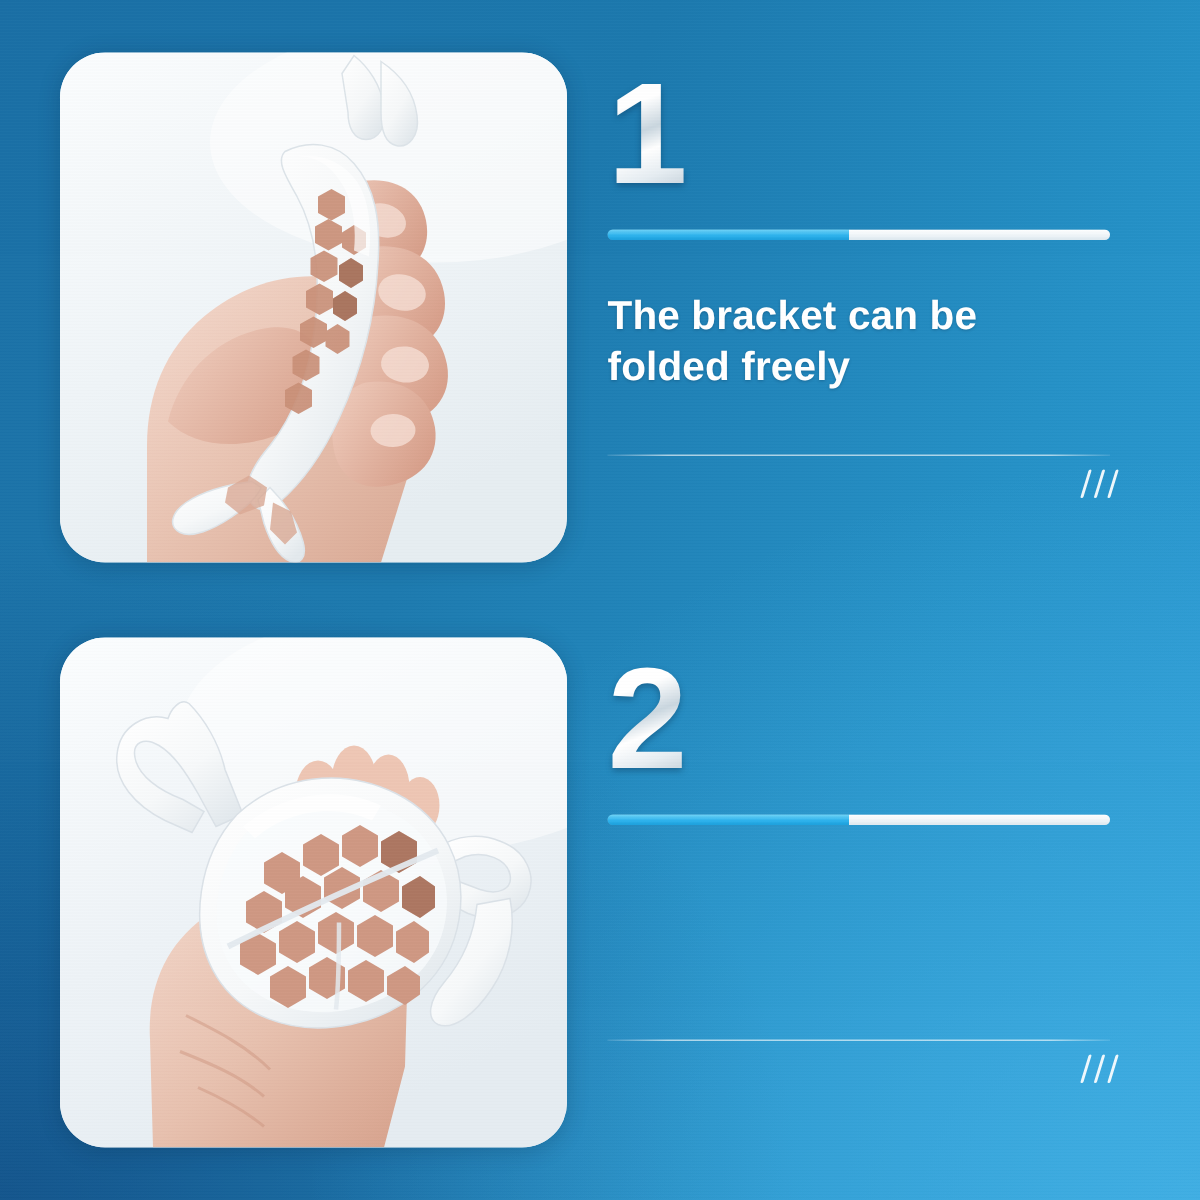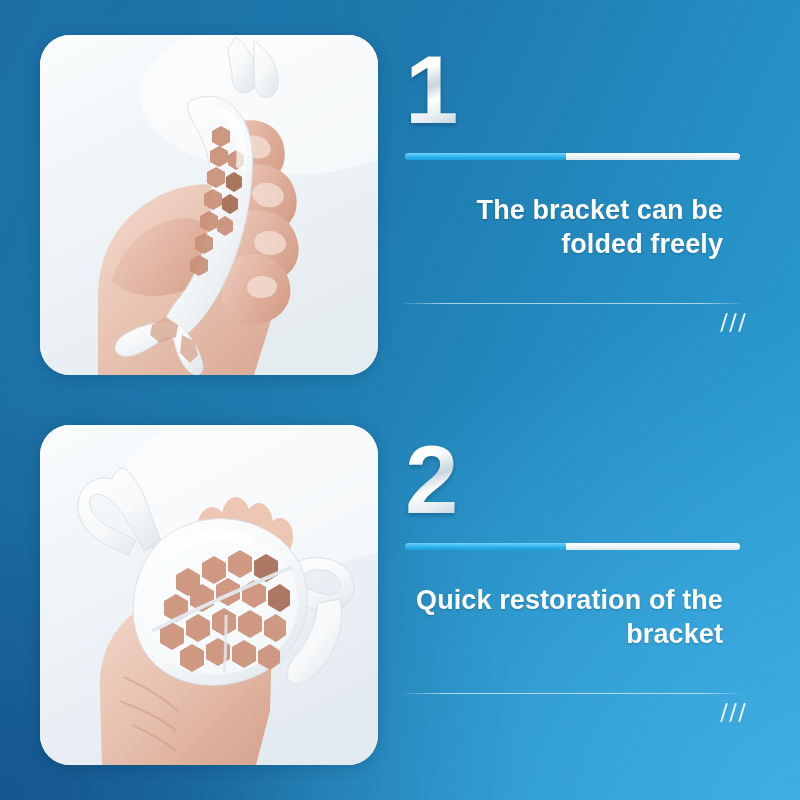--- a/index.html
+++ b/index.html
@@ -55,21 +55,20 @@
        background:linear-gradient(180deg,#6fd3f7 0%,#2fb4ee 55%,#1a9fdd 100%);
        box-shadow:0 0 5px rgba(120,220,255,.55);}
   .bar .rest{position:absolute;right:0;top:0;height:7px;width:52%;
        background:linear-gradient(180deg,#ffffff 0%,#eef4f8 60%,#dde8ef 100%);}
 
   .headline{
     position:absolute;left:0;top:158px;width:318px;
     color:#ffffff;font-size:27px;font-weight:bold;line-height:1.26;
     letter-spacing:.1px;
     text-shadow:0 1px 2px rgba(4,36,66,.28);
-    text-align:right;
   }
 
   .rule{position:absolute;left:0;top:268px;width:335px;height:1px;
         background:linear-gradient(90deg,rgba(255,255,255,.10) 0%,rgba(255,255,255,.62) 12%,rgba(255,255,255,.62) 88%,rgba(255,255,255,.10) 100%);}
 
   .slashes{position:absolute;right:2px;top:278px;display:flex;gap:7px;}
   .slashes i{display:block;width:2px;height:19px;background:rgba(255,255,255,.92);
              transform:skewX(-17deg);border-radius:1px;}
 </style>
 </head>
@@ -297,21 +296,20 @@
     </div>
 
     <div class="info">
       <div class="num">2</div>
 
       <div class="bar">
         <div class="fill" style="width: 48%;"></div>
         <div class="rest" style="width: 52%;"></div>
       </div>
 
-      <div class="headline">Quick restoration of the bracket</div>
 
       <div class="rule"></div>
 
       <div class="slashes">
         <i></i>
           <i></i>
           <i></i>
       </div>
     </div>
   </div>

